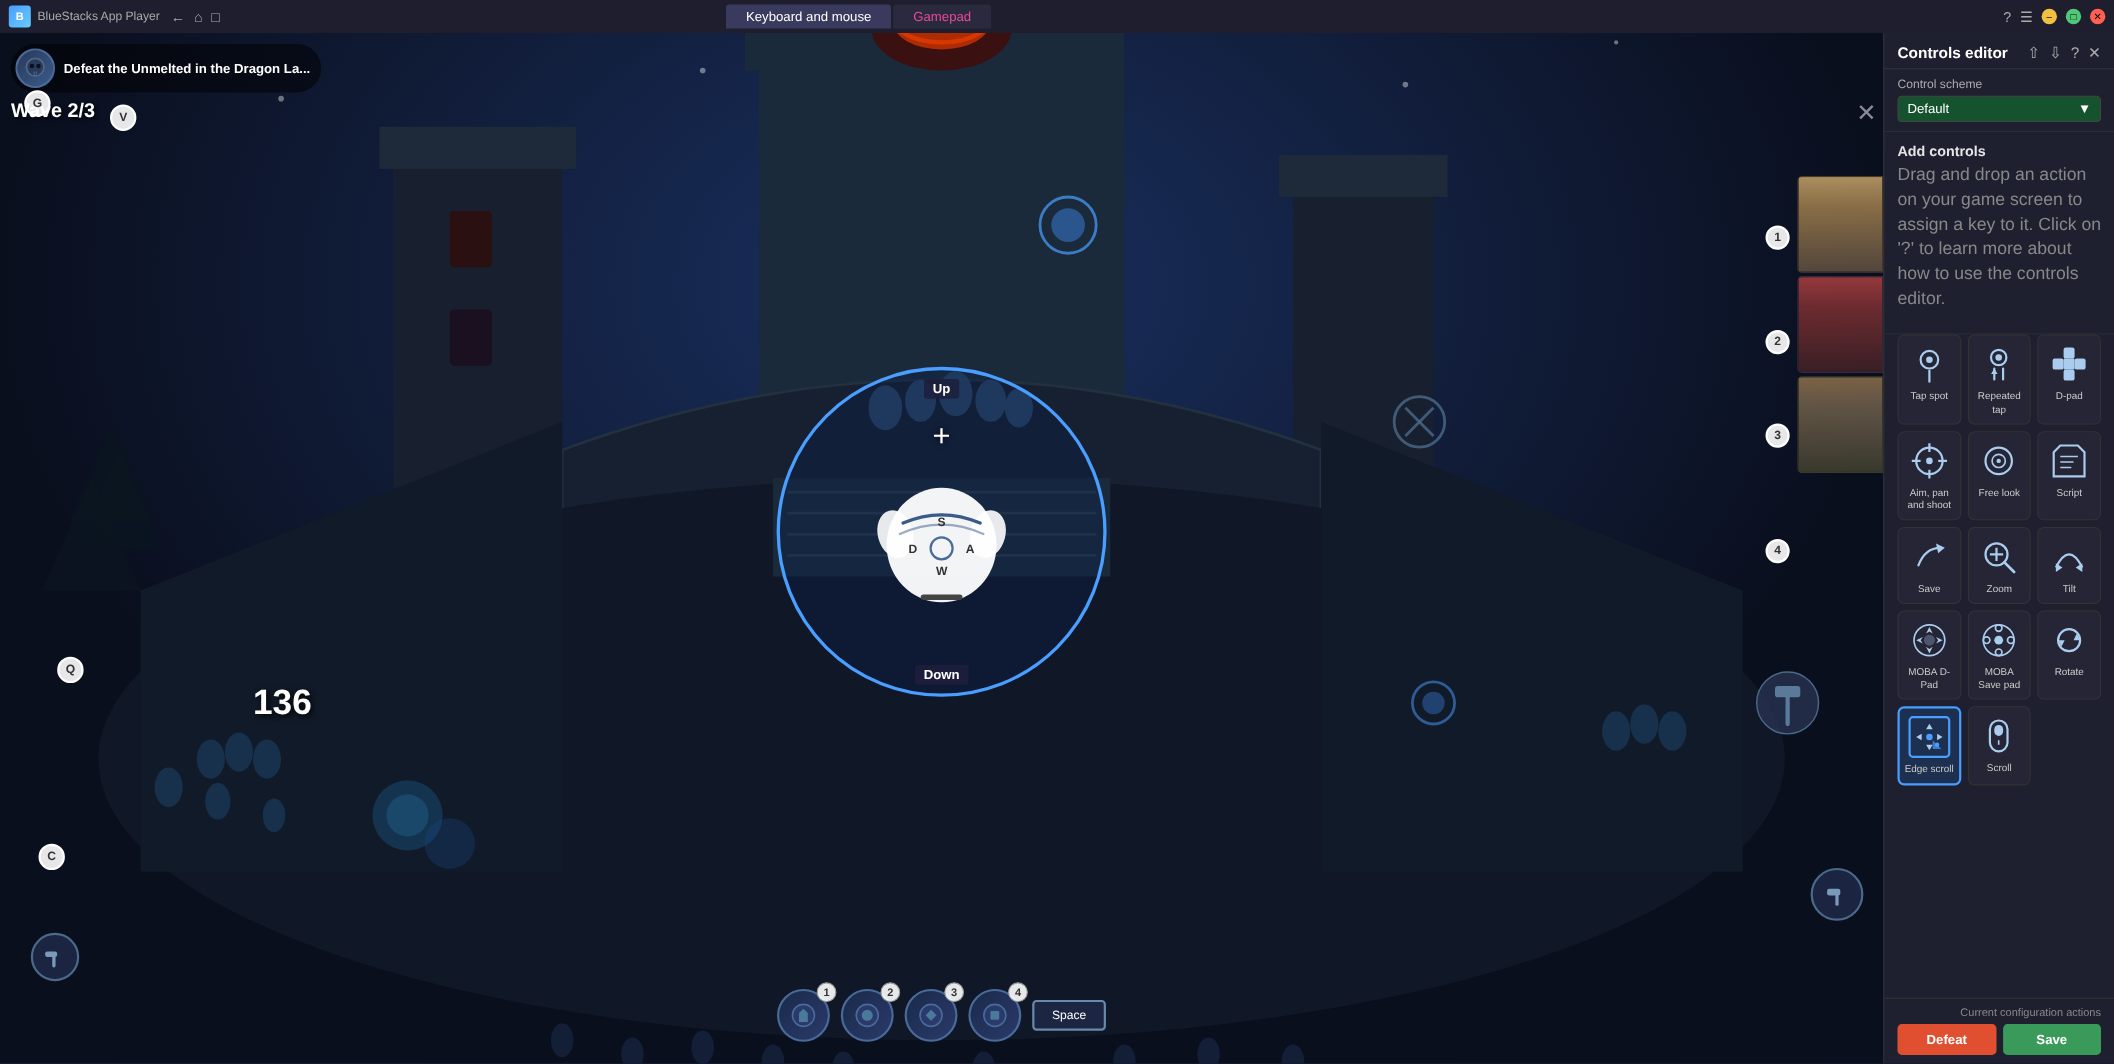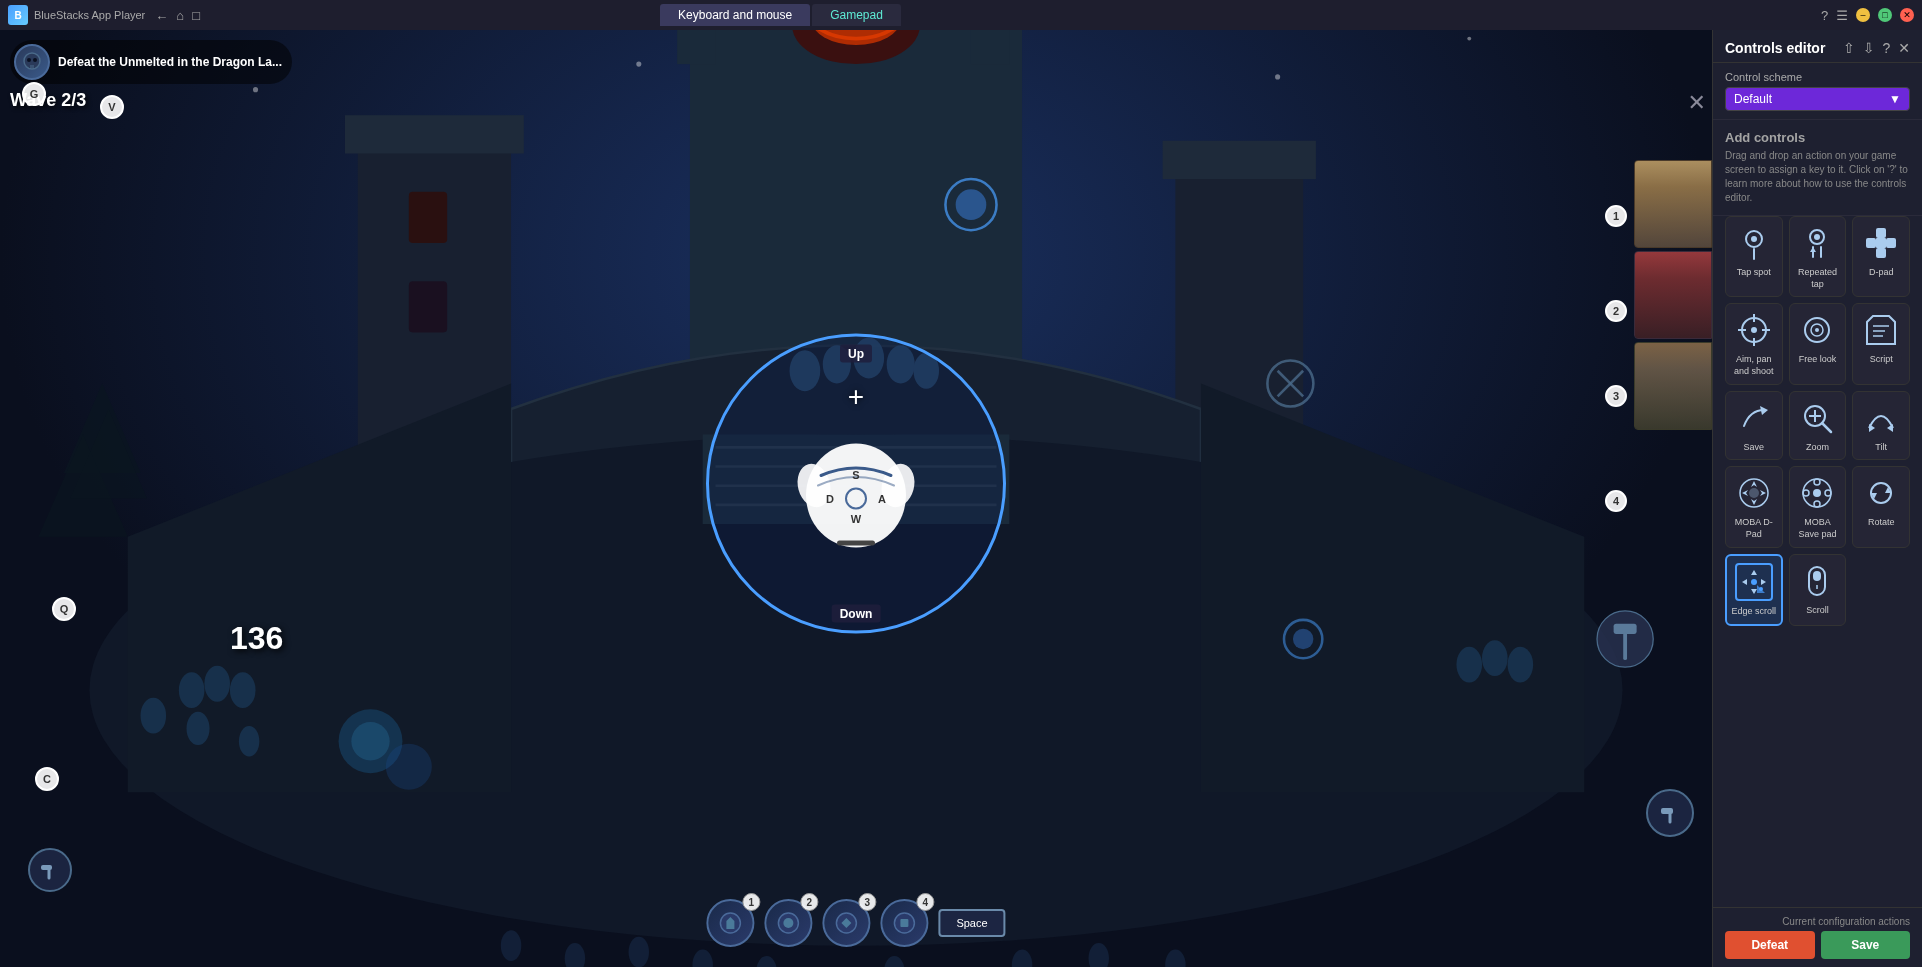--- a/index.html
+++ b/index.html
@@ -28,21 +28,21 @@
       color: #aaa; font-size: 11px;
     }
     .titlebar-tabs {
       display: flex;
       gap: 2px;
       margin: 12px auto;
     }
     .titlebar-tab {
       padding: 4px 18px;
       font-size: 12px;
-      color: #5eead4;
+      color: #ec4899;
       background: #2a2a3e;
       border: none;
       cursor: pointer;
       border-radius: 3px 3px 0 0;
     }
     .titlebar-tab.active {
       background: #3a3a5e;
       color: white;
     }
     .titlebar-btn {
@@ -250,46 +250,47 @@
       padding: 8px 12px;
       border-bottom: 1px solid #2a2a3a;
     }
     .scheme-label {
       color: #aaa;
       font-size: 11px;
       margin-bottom: 4px;
     }
     .scheme-select {
       width: 100%;
-      background: #6d28d9;
+      background: #14532d;
       border: 1px solid #444;
       border-radius: 4px;
       color: white;
       font-size: 12px;
       padding: 4px 8px;
       cursor: pointer;
       display: flex;
       align-items: flex-end;
       justify-content: space-between;
     }
 
     .add-controls-section {
       padding: 10px 12px;
       border-bottom: 1px solid #2a2a3a;
     }
     .add-controls-title {
-      color: #a3a3a3;
+      color: #e5e5e5;
       font-size: 13px;
       font-weight: bold;
       margin-bottom: 4px;
     }
     .add-controls-desc {
       color: #888;
-      font-size: 10px;
+      font-size: 16px;
       line-height: 1.4;
+      margin-bottom: 10px;
     }
 
     .controls-grid {
       display: grid;
       grid-template-columns: repeat(3, 1fr);
       gap: 6px;
       padding: 0 12px 10px;
     }
     .control-item {
       display: flex;

